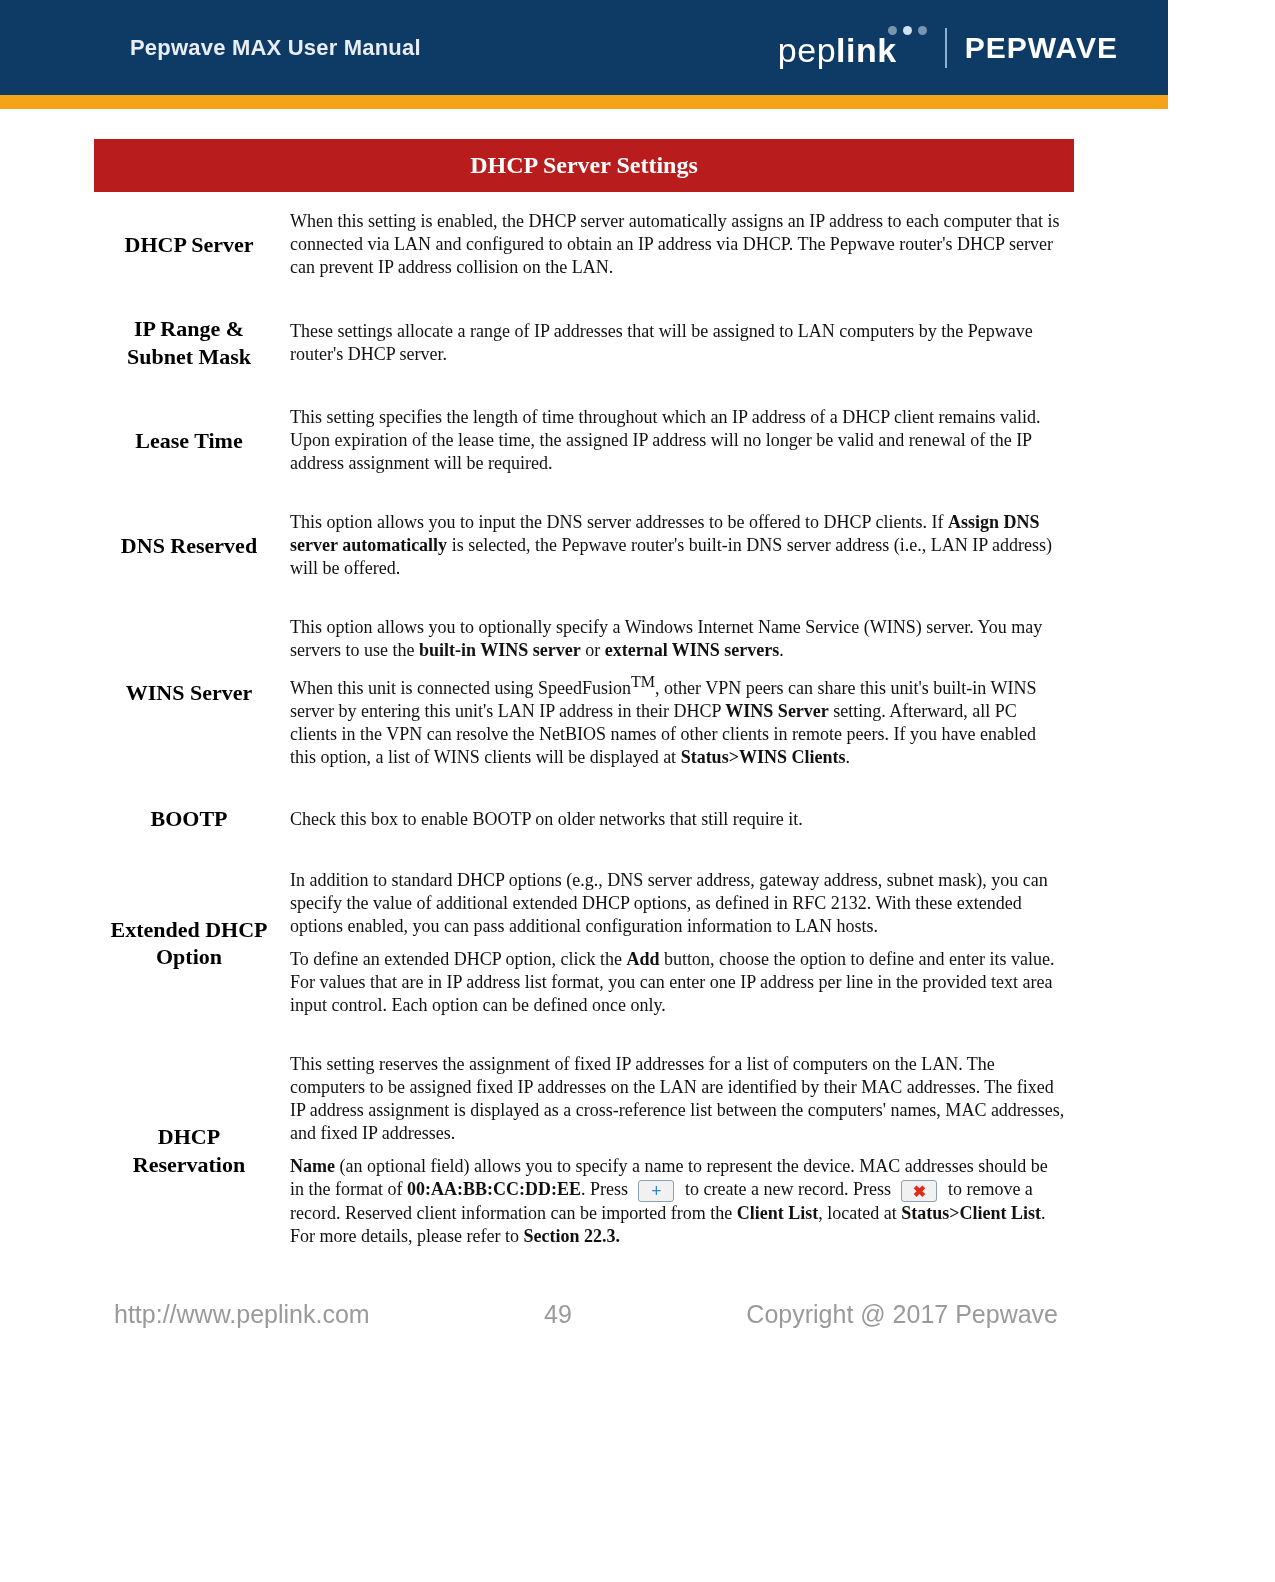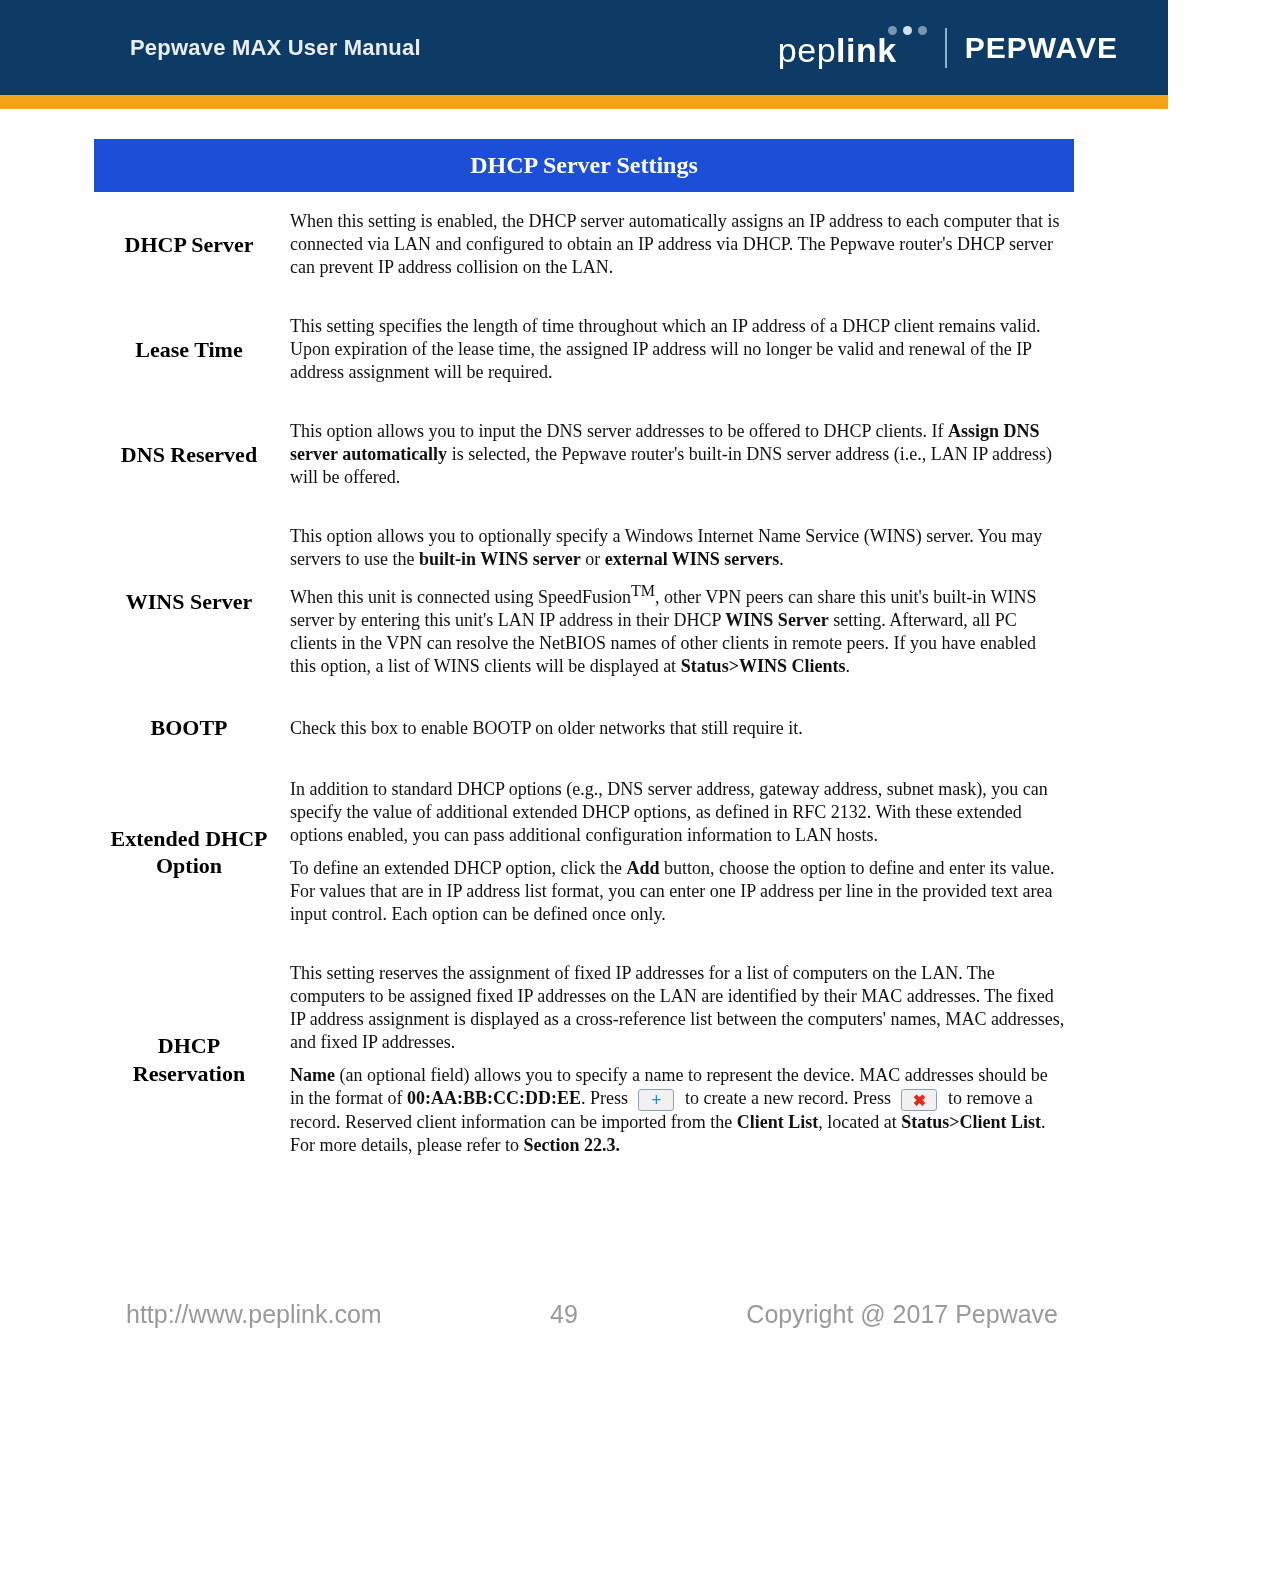--- a/index.html
+++ b/index.html
@@ -18,33 +18,33 @@
   .brand-word .thin { font-weight: 300; }
   .brand-word .bold { font-weight: 700; margin-top: 22px; }
   .brand-divider { width: 2px; height: 40px; background: #8bb3cf; }
   .brand-right { font-family: Arial, sans-serif; font-size: 30px; font-weight: 700; letter-spacing: 1px; color: #ffffff; }
   .orange-strip { height: 14px; background: #f5a417; }
 
   
   .content-wrap { padding: 30px 94px 0 94px; }
   .settings-table { width: 100%; border-collapse: collapse; table-layout: fixed; }
   .settings-table col.label-col { width: 190px; }
-  .settings-title-row td { background: #1d4ed8; color: #ffffff; text-align: center; font-family: "Times New Roman", serif; font-weight: 700; font-size: 24px; padding: 13px 8px; }
+  .settings-title-row td { background: #b91c1c; color: #ffffff; text-align: center; font-family: "Times New Roman", serif; font-weight: 700; font-size: 24px; padding: 13px 8px; }
   .label-cell { text-align: center; vertical-align: middle; font-weight: 700; font-family: "Times New Roman", serif; font-size: 22px; padding: 18px 6px; color: #000; line-height: 1.25; }
   .desc-cell  { vertical-align: middle; font-family: "Times New Roman", serif; font-size: 18px; line-height: 1.28; padding: 18px 8px 18px 6px; color: #111; }
   .desc-cell b { font-weight: 700; }
   .desc-cell p + p { margin-top: 10px; }
   sup { font-size: 16px; vertical-align: super; }
 
   .icon-btn { display: inline-block; vertical-align: middle; width: 36px; height: 22px; border: 1px solid #8aa0b6; border-radius: 3px; background: #f1f1f1; text-align: center; line-height: 20px; margin: 0 6px; }
   .plus-glyph { color: #2f87c7; font-weight: 700; font-size: 18px; line-height: 18px; }
   .x-glyph    { color: #e12a1a; font-weight: 900; font-size: 16px; line-height: 18px; }
 
   
-  .footer { position: absolute; left: 16px; right: 0; top: 1300px; padding: 0 110px; display: flex; justify-content: space-between; align-items: center; font-family: Arial, Helvetica, sans-serif; color: #9a9a9a; font-size: 25px; }
+  .footer { position: absolute; left: 4px; right: 0; top: 1300px; padding: 0 110px; display: flex; justify-content: space-between; align-items: center; font-family: Arial, Helvetica, sans-serif; color: #9a9a9a; font-size: 25px; }
 </style>
 </head>
 <body>
 
 <div class="page">
 
   <div class="header-bar">
     <div class="doc-title">Pepwave MAX User Manual</div>
     <div class="brand">
       <div class="brand-left">
@@ -73,20 +73,24 @@
       <tbody>
           <tr class="settings-title-row">
         <td colspan="2">DHCP Server Settings</td>
       </tr>
 
       <tr>
         <td class="label-cell">DHCP Server</td>
         <td class="desc-cell">When this setting is enabled, the DHCP server automatically assigns an IP address to each computer that is connected via LAN and configured to obtain an IP address via DHCP. The Pepwave router's DHCP server can prevent IP address collision on the LAN.</td>
       </tr>
 
+      <tr>
+        <td class="label-cell">IP Range &amp; Subnet Mask</td>
+        <td class="desc-cell">These settings allocate a range of IP addresses that will be assigned to LAN computers by the Pepwave router's DHCP server.</td>
+      </tr>
 
       <tr>
         <td class="label-cell">Lease Time</td>
         <td class="desc-cell">This setting specifies the length of time throughout which an IP address of a DHCP client remains valid. Upon expiration of the lease time, the assigned IP address will no longer be valid and renewal of the IP address assignment will be required.</td>
       </tr>
 
       <tr>
         <td class="label-cell">DNS Reserved</td>
         <td class="desc-cell">
           <span>This option allows you to input the DNS server addresses to be offered to DHCP clients. If </span><b>Assign DNS server automatically</b><span> is selected, the Pepwave router's built-in DNS server address (i.e., LAN IP address) will be offered.</span>

